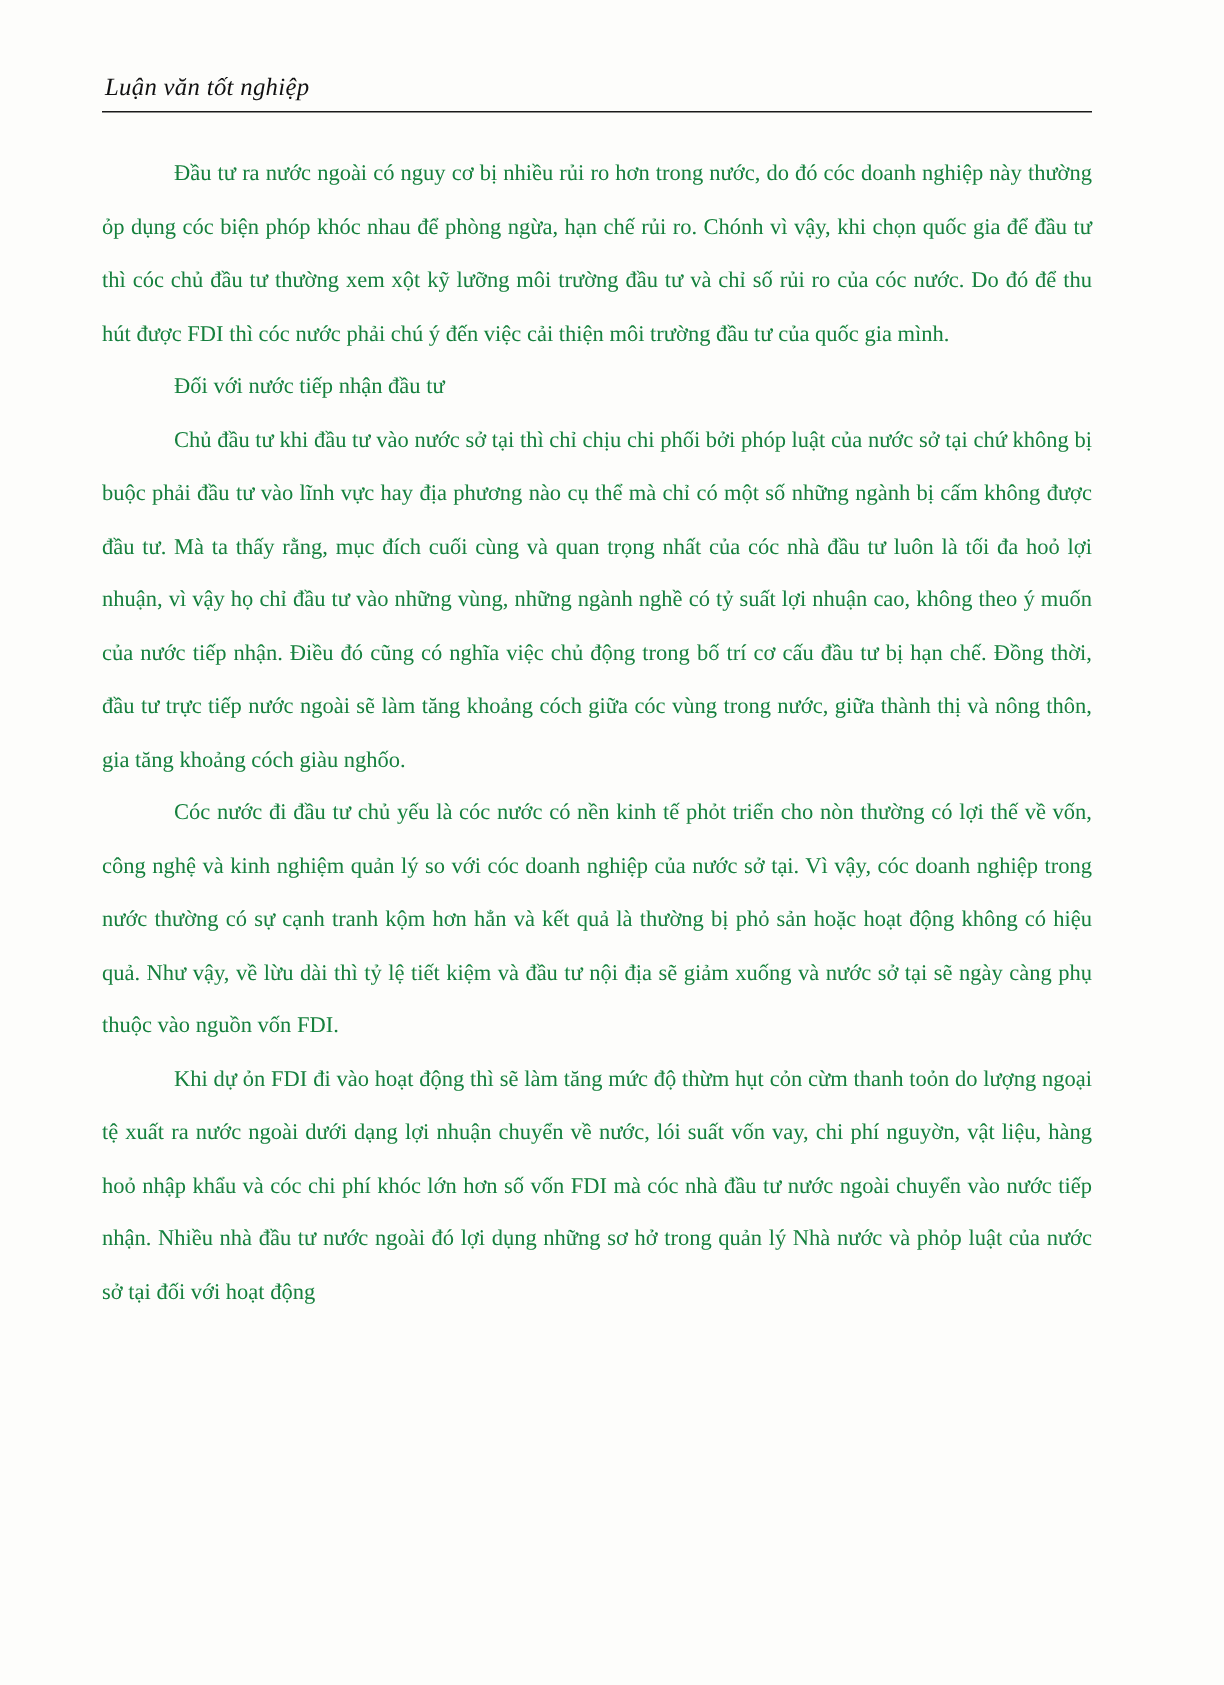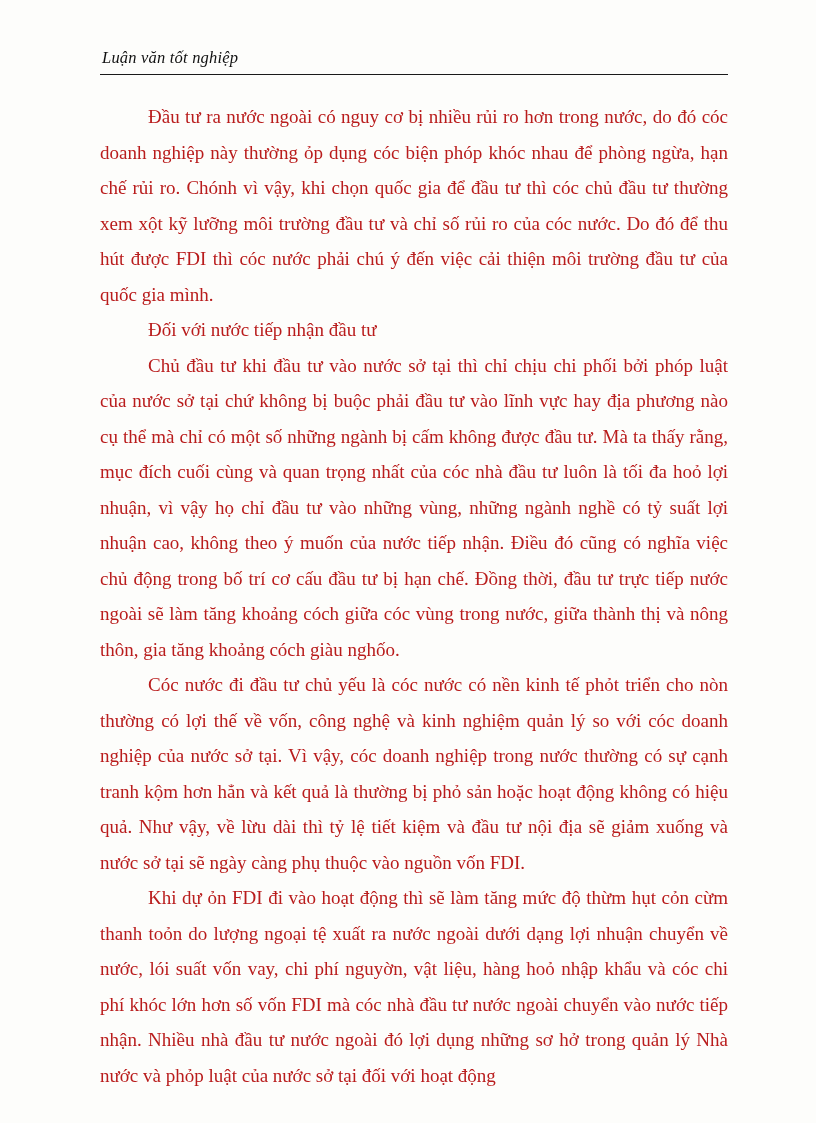--- a/index.html
+++ b/index.html
@@ -12,43 +12,43 @@
     height: 1123px;
     font-family: "Liberation Serif", serif;
     color: #1a1a1a;
     overflow: hidden;
   }
   .page {
     position: relative;
     width: 816px;
     height: 1123px;
     box-sizing: border-box;
-    padding: 48px 88px 0 100px;
+    padding: 48px 88px 0 68px;
     background: #fdfdfb;
   }
   .header {
     font-style: italic;
     font-size: 16.5px;
     letter-spacing: 0.2px;
     padding-left: 2px;
     padding-bottom: 6px;
     color: #111;
   }
   .header-rule {
     border: 0;
     border-top: 1.6px solid #1a1a1a;
     margin: 0 0 24px 0;
     width: 100%;
   }
   .body-text {
-    font-size: 19px;
+    font-size: 15px;
     line-height: 35.5px;
     text-align: justify;
     text-justify: inter-word;
-    color: #b91c1c;
+    color: #15803d;
   }
   .body-text p {
     margin: 0;
     text-indent: 48px;
   }
   .body-text p.sub-heading {
     text-indent: 48px;
   }
 </style>
 </head>

